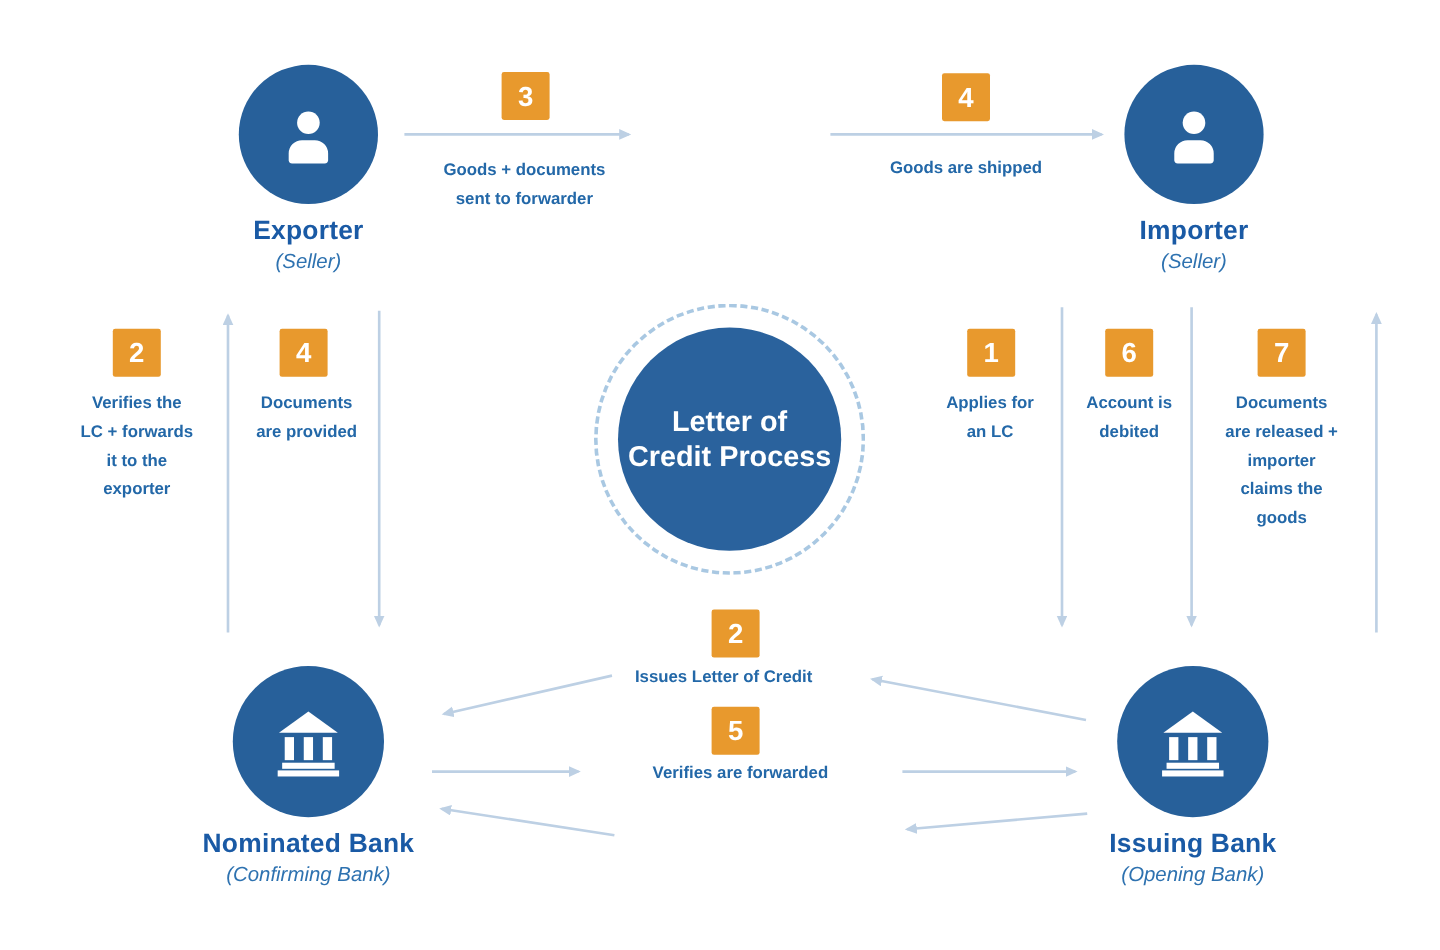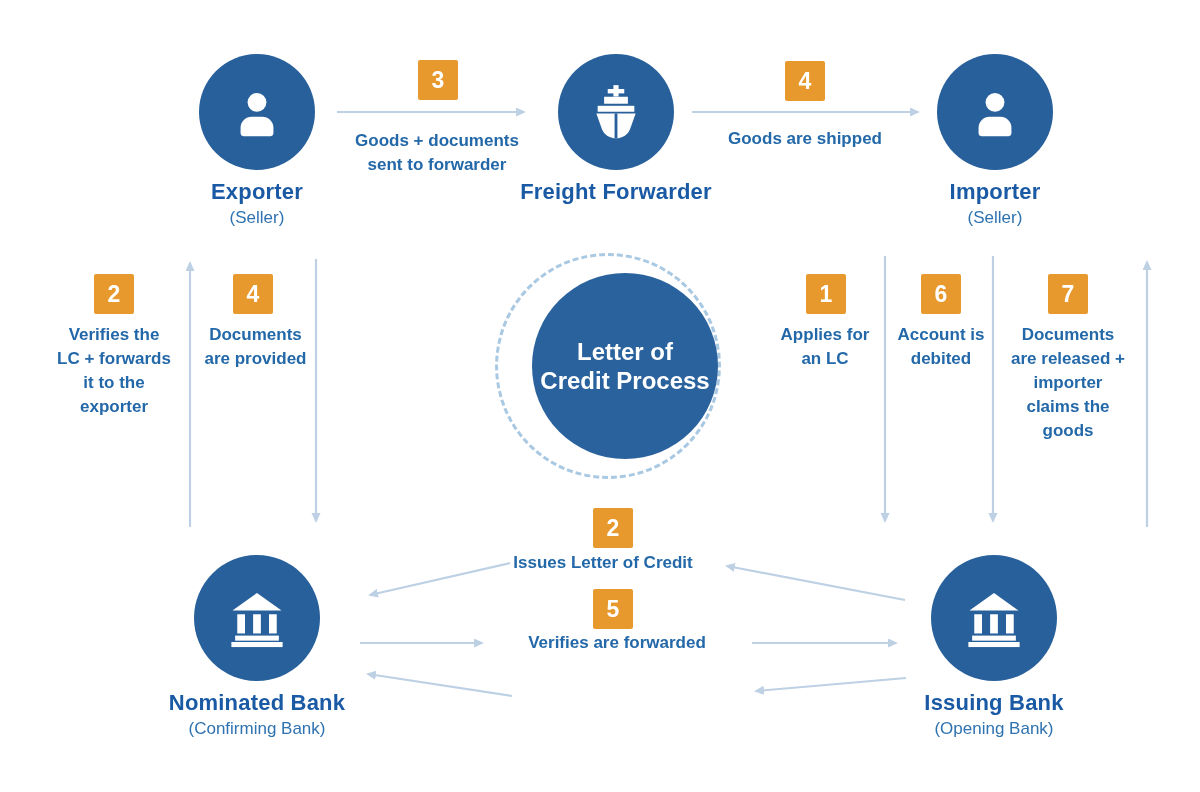--- a/index.html
+++ b/index.html
@@ -11,35 +11,35 @@
   .arrow-layer line{stroke:#BDD0E4;stroke-width:2.2;}
 
   .entity{position:absolute;width:240px;text-align:center;}
   .circle{
     border-radius:50%;background:#27609A;margin:0 auto;
     display:flex;align-items:center;justify-content:center;
   }
   .circle.small{width:116px;height:116px;}
   .circle.big{width:126px;height:126px;}
   .entity-name{margin-top:9px;font-size:22px;font-weight:bold;color:#1A5AA5;letter-spacing:.2px;}
-  .entity-sub{margin-top:3px;font-size:17px;color:#2E72B0;}
+  .entity-sub{margin-top:3px;font-size:17px;color:#2E72B0;font-style:italic;}
 
   .badge{
     position:absolute;width:40px;height:40px;background:#E8992D;border-radius:2px;
     display:flex;align-items:center;justify-content:center;
     color:#ffffff;font-size:23px;font-weight:bold;
   }
   .step-label{
     position:absolute;text-align:center;color:#2368A8;
-    font-size:17px;font-weight:bold;line-height:24px;white-space:pre-line;
+    font-size:14px;font-weight:bold;line-height:24px;white-space:pre-line;
   }
 
   .hub-ring{
     position:absolute;left:495px;top:253px;width:220px;height:220px;border-radius:50%;
-    border:3px dashed #A9C8E2;display:flex;align-items:center;justify-content:flex-end;
+    border:3px dashed #A9C8E2;display:flex;align-items:center;justify-content:center;
   }
   .hub-circle{
     width:186px;height:186px;border-radius:50%;background:#2A629D;
     display:flex;align-items:center;justify-content:center;
   }
   .hub-text{
     color:#ffffff;font-size:24px;font-weight:bold;line-height:29px;
     text-align:center;white-space:pre-line;
   }
   .icon{display:block;}
@@ -74,33 +74,20 @@
     <div class="circle small">
       <svg class="icon" width="58" height="58" viewBox="0 0 24 24">
         <circle cx="12" cy="8" r="3.9" fill="#fff"></circle>
         <path d="M5.2,21 v-2.4 a4.6,4.6 0 0 1 4.6,-4.6 h4.4 a4.6,4.6 0 0 1 4.6,4.6 V21 a1.2,1.2 0 0 1 -1.2,1 H6.4 a1.2,1.2 0 0 1 -1.2,-1 z" fill="#fff"></path>
       </svg>
     </div>
     <div class="entity-name">Exporter</div>
     <div class="entity-sub">(Seller)</div>
   </div>
 
-  <div class="entity" style="left:496px;top:54px;">
-    <div class="circle small">
-      <svg class="icon" width="62" height="62" viewBox="0 0 24 24">
-        <rect x="11" y="1.6" width="2" height="4.4" fill="#fff"></rect>
-        <rect x="8.8" y="3.1" width="6.4" height="1.7" fill="#fff"></rect>
-        <rect x="7.4" y="6.1" width="9.2" height="2.7" fill="#fff"></rect>
-        <rect x="4.9" y="9.6" width="14.2" height="2.3" fill="#fff"></rect>
-        <path d="M4.4,12.6 h15.2 l-2.1,5.9 c-0.8,2.2 -2.9,3.7 -5.5,3.7 c-2.6,0 -4.7,-1.5 -5.5,-3.7 z" fill="#fff"></path>
-        <rect x="11.45" y="12.6" width="1.1" height="9.6" fill="#27609A"></rect>
-      </svg>
-    </div>
-    <div class="entity-name">Freight Forwarder</div>
-  </div>
 
   <div class="entity" style="left:875px;top:54px;">
     <div class="circle small">
       <svg class="icon" width="58" height="58" viewBox="0 0 24 24">
         <circle cx="12" cy="8" r="3.9" fill="#fff"></circle>
         <path d="M5.2,21 v-2.4 a4.6,4.6 0 0 1 4.6,-4.6 h4.4 a4.6,4.6 0 0 1 4.6,4.6 V21 a1.2,1.2 0 0 1 -1.2,1 H6.4 a1.2,1.2 0 0 1 -1.2,-1 z" fill="#fff"></path>
       </svg>
     </div>
     <div class="entity-name">Importer</div>
     <div class="entity-sub">(Seller)</div>

